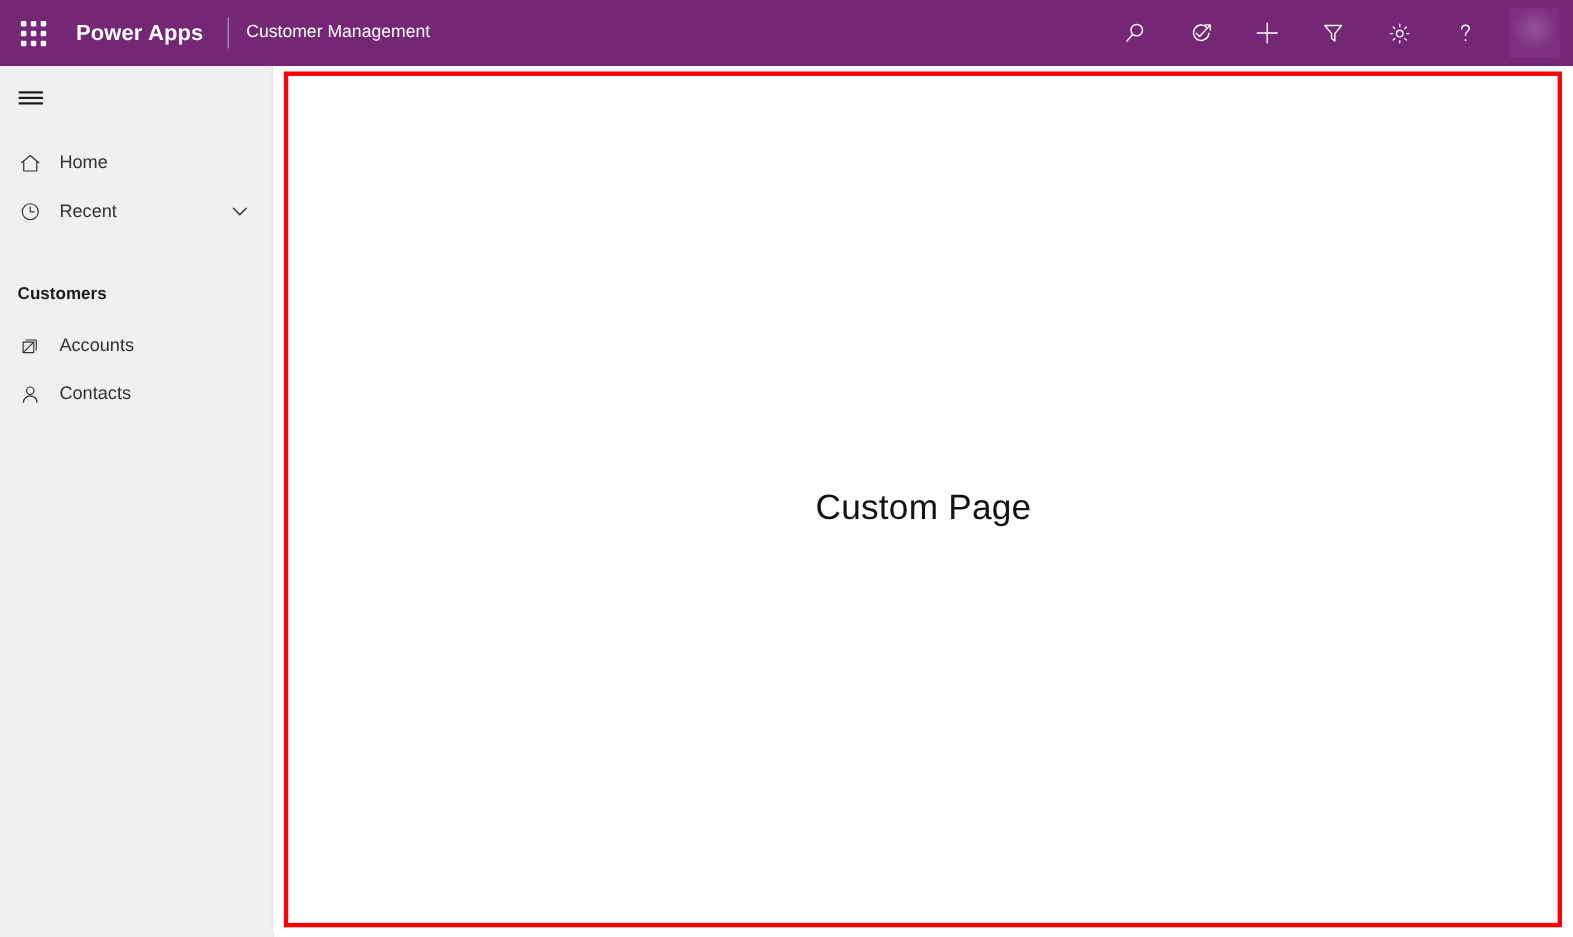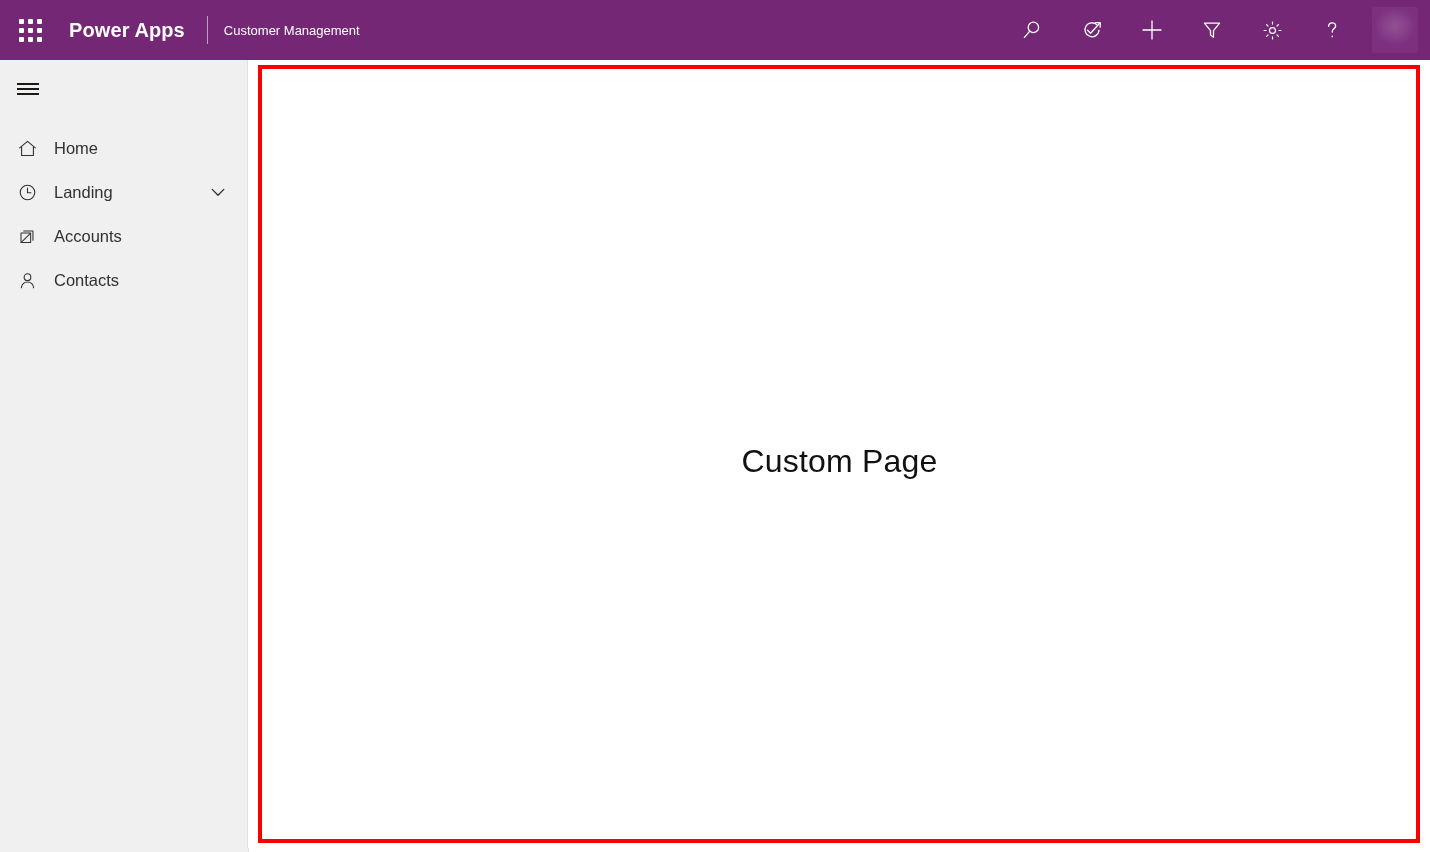--- a/index.html
+++ b/index.html
@@ -63,21 +63,21 @@
     white-space: nowrap;
   }
   .brand-sep {
     width: 1px;
     height: 28px;
     background: rgba(255,255,255,0.55);
     margin: 0 16px 0 22px;
   }
   .app-name {
     color: #ffffff;
-    font-size: 13px;
+    font-size: 16px;
     font-weight: 400;
     white-space: nowrap;
   }
   .topbar-spacer { flex: 1 1 auto; }
   .topbar-actions {
     display: flex;
     align-items: center;
     height: 60px;
     padding-right: 8px;
   }
@@ -342,30 +342,31 @@
         <span class="nav-label">Home</span>
       </div>
 
       <div class="nav-item">
         <span class="nav-ico">
           <svg width="21" height="21" viewBox="0 0 22 22" fill="none" stroke="#323130" stroke-width="1.15">
             <circle cx="11" cy="11" r="7.6"></circle>
             <polyline points="11,6.4 11,11.2 14.6,11.2" stroke-linecap="round" stroke-linejoin="round"></polyline>
           </svg>
         </span>
-        <span class="nav-label">Landing</span>
+        <span class="nav-label">Recent</span>
         <span class="nav-chev">
           <svg width="22" height="22" viewBox="0 0 22 22" fill="none" stroke="#323130" stroke-width="1.3">
             <polyline points="5.2,8.4 11,14.2 16.8,8.4" stroke-linecap="round" stroke-linejoin="round"></polyline>
           </svg>
         </span>
       </div>
 
     </div>
 
+    <div class="group-header">Customers</div>
 
     <div class="nav-list" style="margin-top:0;">
 
 
       <div class="nav-item">
         <span class="nav-ico">
           <svg width="21" height="21" viewBox="0 0 22 22" fill="none" stroke="#323130" stroke-width="1.1">
             <path d="M6.6 5.3h10.1v10.1" stroke-linejoin="round"></path>
             <rect x="4.2" y="7.4" width="10.1" height="9.9" stroke-linejoin="round"></rect>
             <path d="M4.2 17.3l10.1-9.9"></path>

